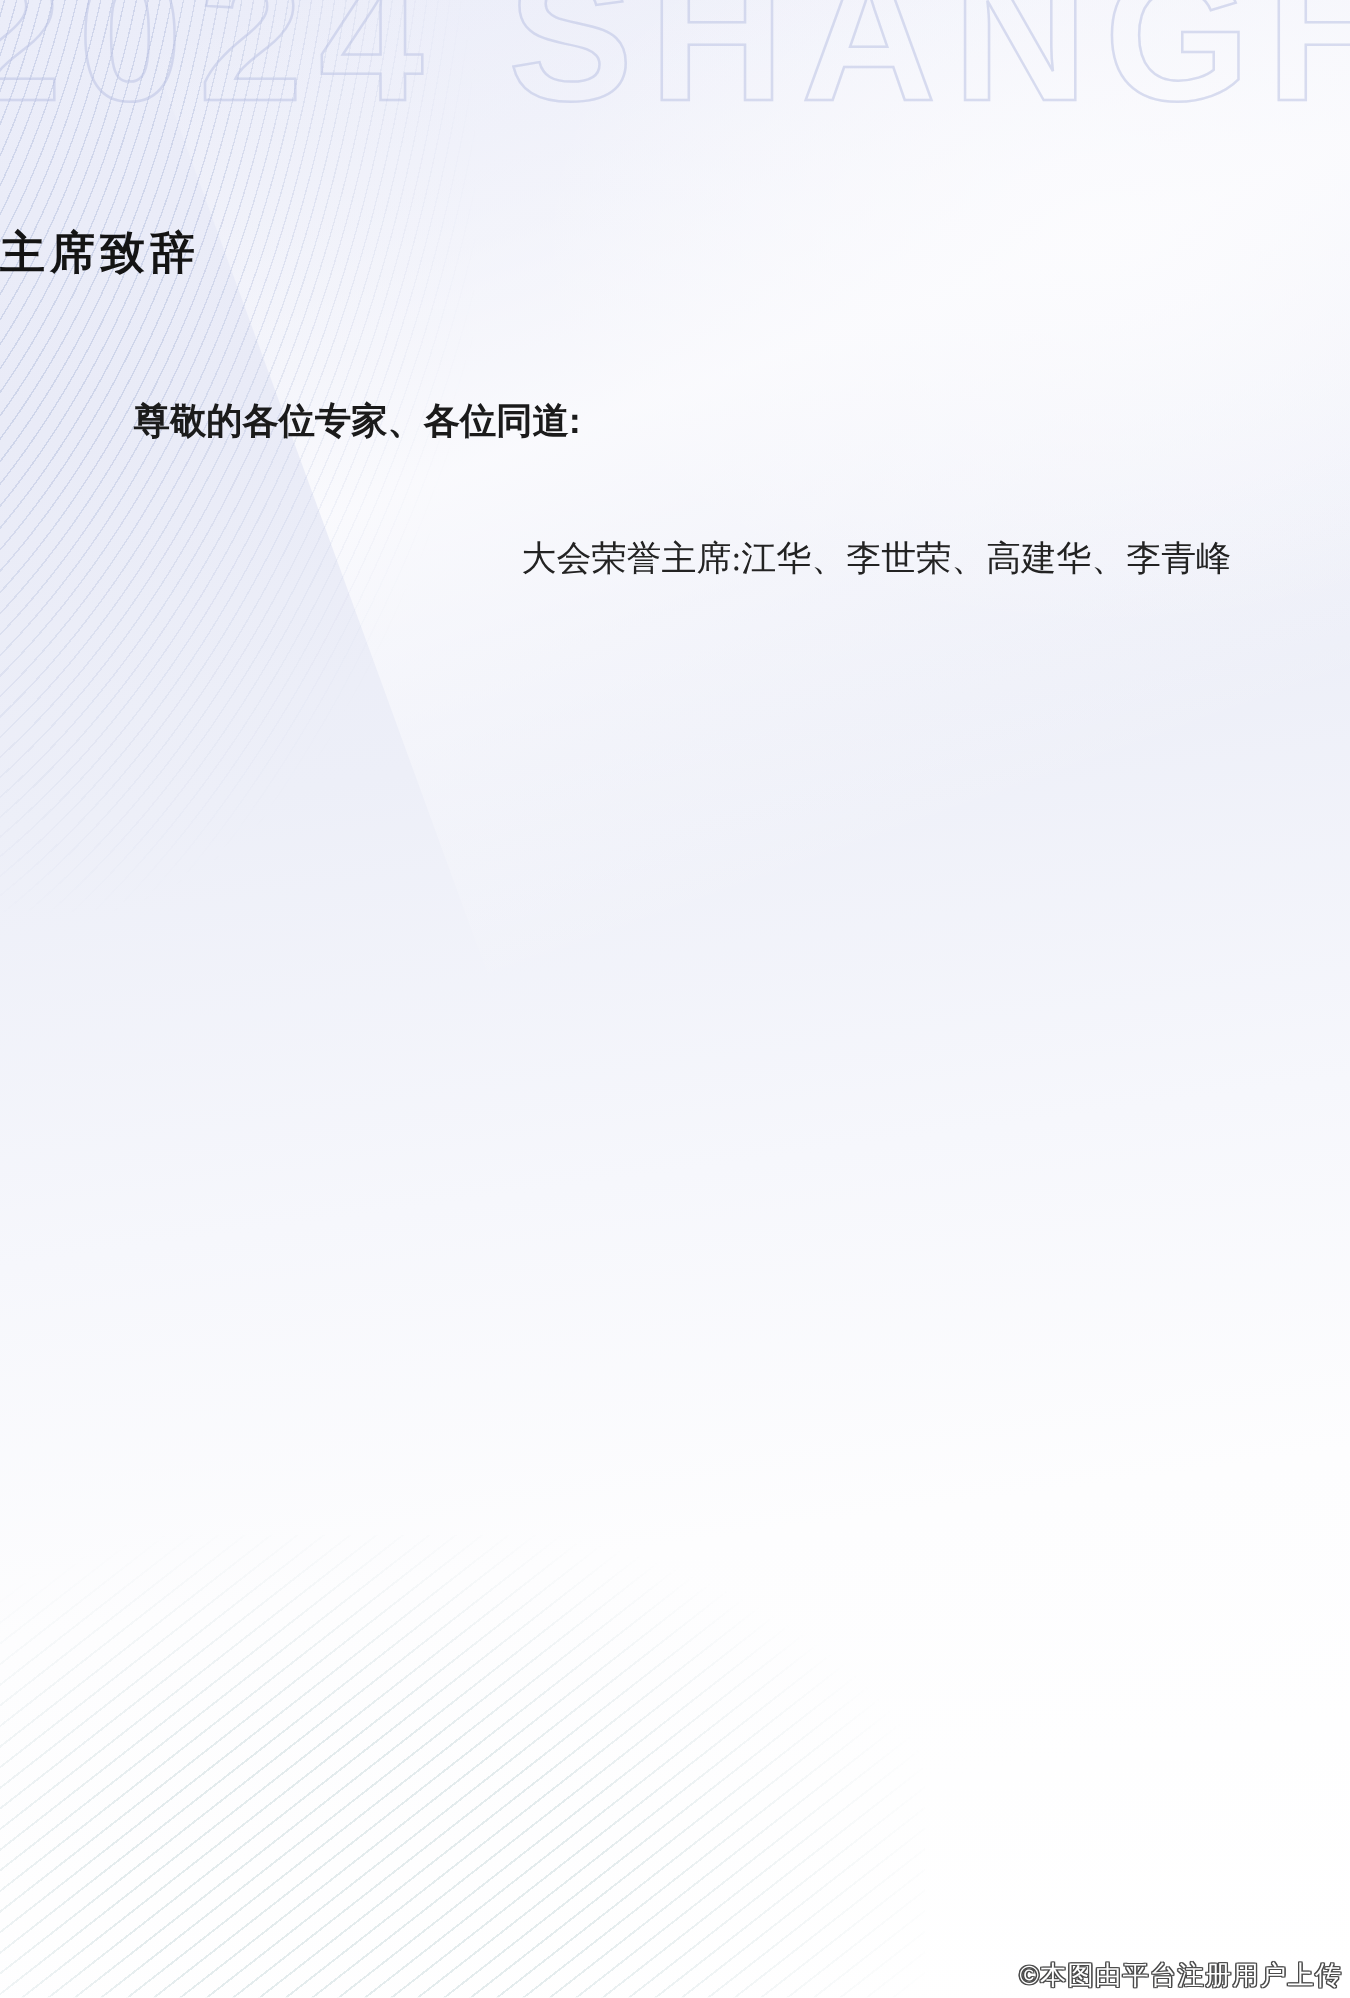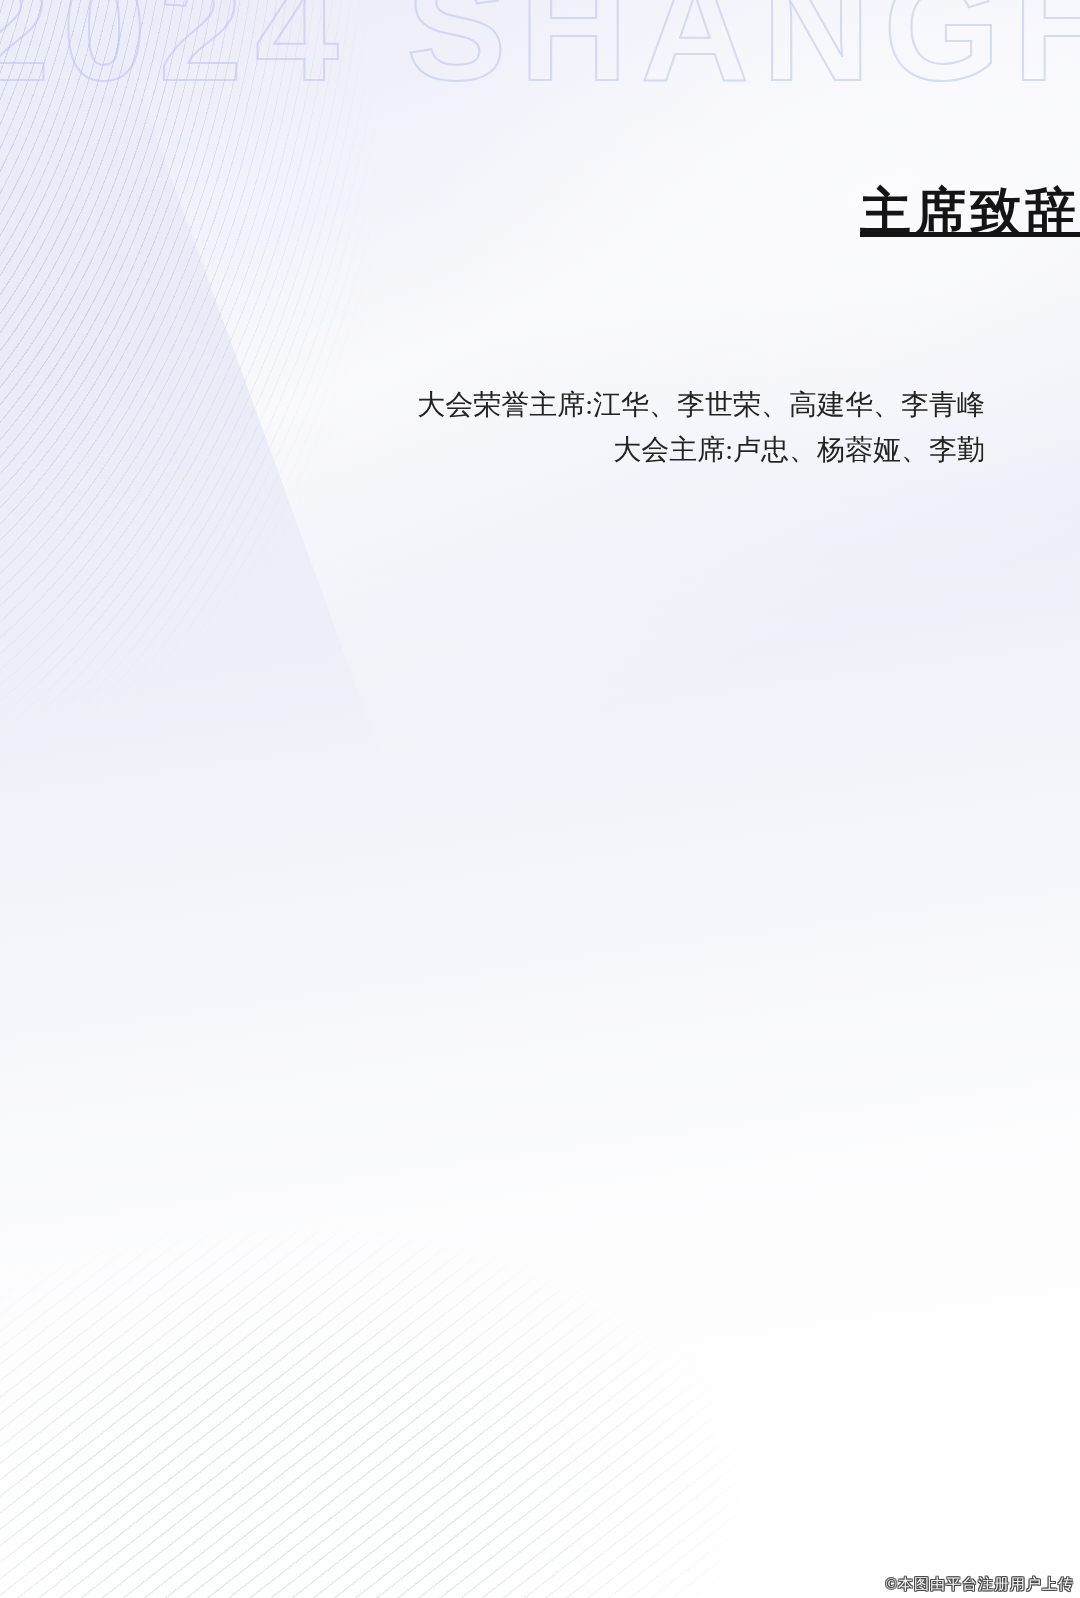--- a/index.html
+++ b/index.html
@@ -84,26 +84,25 @@
     pointer-events: none;
     user-select: none;
   }
 
   .title {
     position: absolute;
     top: 178px;
     left: 0;
     width: 100%;
     margin: 0;
-    text-align: right;
-    font-size: 51px;
+    text-align: left;
+    font-size: 36px;
     font-weight: 700;
     letter-spacing: 4px;
     color: #141414;
-    text-decoration: underline;
   }
 
   .letter {
     position: absolute;
     top: 316px;
     left: 107px;
     width: 878px;
     color: #232323;
     font-size: 28px;
     line-height: 43px;
@@ -130,53 +129,52 @@
   }
 
   .signatures p {
     margin: 0;
   }
 
   .credit {
     position: absolute;
     right: 6px;
     bottom: 4px;
-    font-size: 15px;
+    font-size: 21px;
     letter-spacing: 1px;
     color: #ffffff;
     text-shadow:
       -1px -1px 0 #4a4a4a, 1px -1px 0 #4a4a4a,
       -1px 1px 0 #4a4a4a, 1px 1px 0 #4a4a4a,
       0 -1px 0 #4a4a4a, 0 1px 0 #4a4a4a,
       -1px 0 0 #4a4a4a, 1px 0 0 #4a4a4a;
-    font-family: Liberation Serif, serif;
   }
 </style>
 </head>
 <body>
 
 <div class="page">
 
   <div class="bg-sweep"></div>
   <div class="bg-arcs"></div>
   <div class="bg-stripes"></div>
 
   <div class="watermark-top">2024 SHANGHAI</div>
 
   <h1 class="title">主席致辞</h1>
 
   <div class="letter">
 
+    <p class="salutation">尊敬的各位专家、各位同道:</p>
 
 
 
 
 
     <div class="signatures">
       <p>大会荣誉主席:江华、李世荣、高建华、李青峰</p>
-      <p>大会主席:卢忠、杨蓉娅、李勤</p>
     </div>
 
   </div>
 
   <div class="credit">©本图由平台注册用户上传</div>
 
 </div>
 
 </body></html>

